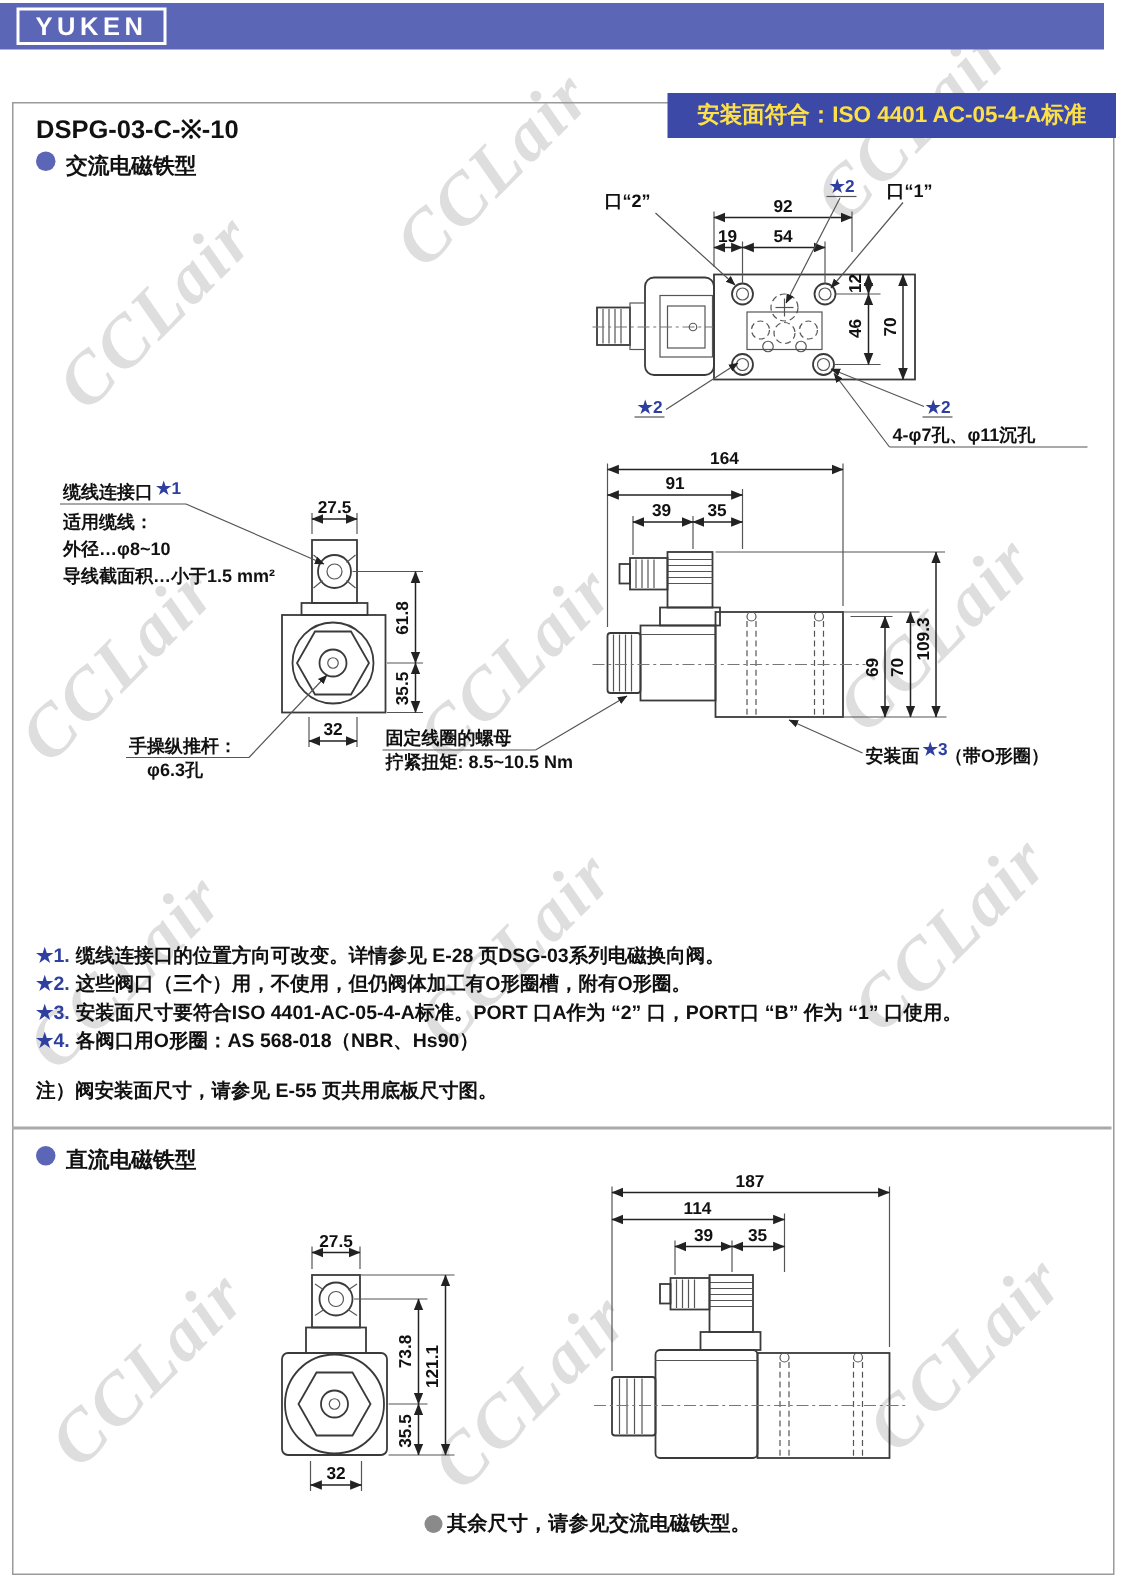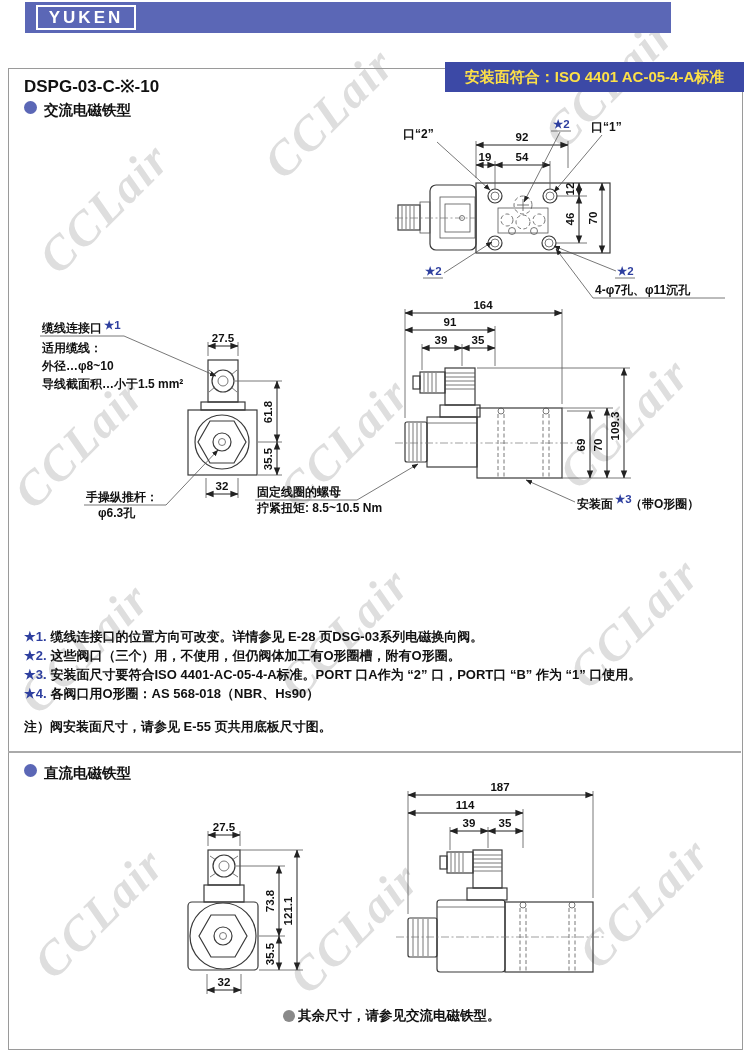--- a/index.html
+++ b/index.html
@@ -1,21 +1,21 @@
 <!DOCTYPE html>
 <html><head>
 <meta charset="utf-8">
 <style>
   html,body{margin:0;padding:0;background:#fff;}
   #page{position:relative;width:750px;height:1056px;background:#fff;overflow:hidden;
         font-family:"Liberation Sans",sans-serif;color:#111;}
   .wm{position:absolute;width:230px;height:60px;transform:rotate(-45deg);
       font:bold italic 48px "Liberation Serif",serif;color:#dedede;letter-spacing:2px;
       z-index:1;white-space:nowrap;}
-  .topbar{position:absolute;left:0;top:2px;width:646px;height:31px;background:#5b67b6;z-index:2;margin-left:25px;}
+  .topbar{position:absolute;left:0;top:2px;width:736px;height:31px;background:#5b67b6;z-index:2;}
   .logobox{position:absolute;left:11px;top:3px;width:96px;height:21px;border:2px solid #fff;
            display:flex;align-items:center;justify-content:center;
            font:bold 17px "Liberation Sans",sans-serif;color:#fff;letter-spacing:3px;}
   .contentbox{position:absolute;left:8px;top:68px;width:733px;height:980px;
               border:1px solid #9a9a9a;z-index:2;}
   .badge{position:absolute;left:445px;top:62px;width:299px;height:30px;background:#3c49a6;
          color:#fde047;font-weight:bold;font-size:15px;line-height:30px;text-align:center;z-index:4;}
   .model{position:absolute;left:24px;top:74px;font-size:17px;font-weight:bold;z-index:3;}
   .section{position:absolute;display:flex;align-items:flex-start;z-index:3;font-weight:bold;font-size:14.5px;}
   .bullet{width:13px;height:13px;border-radius:50%;background:#5b67b6;margin-right:7px;flex:0 0 auto;}

